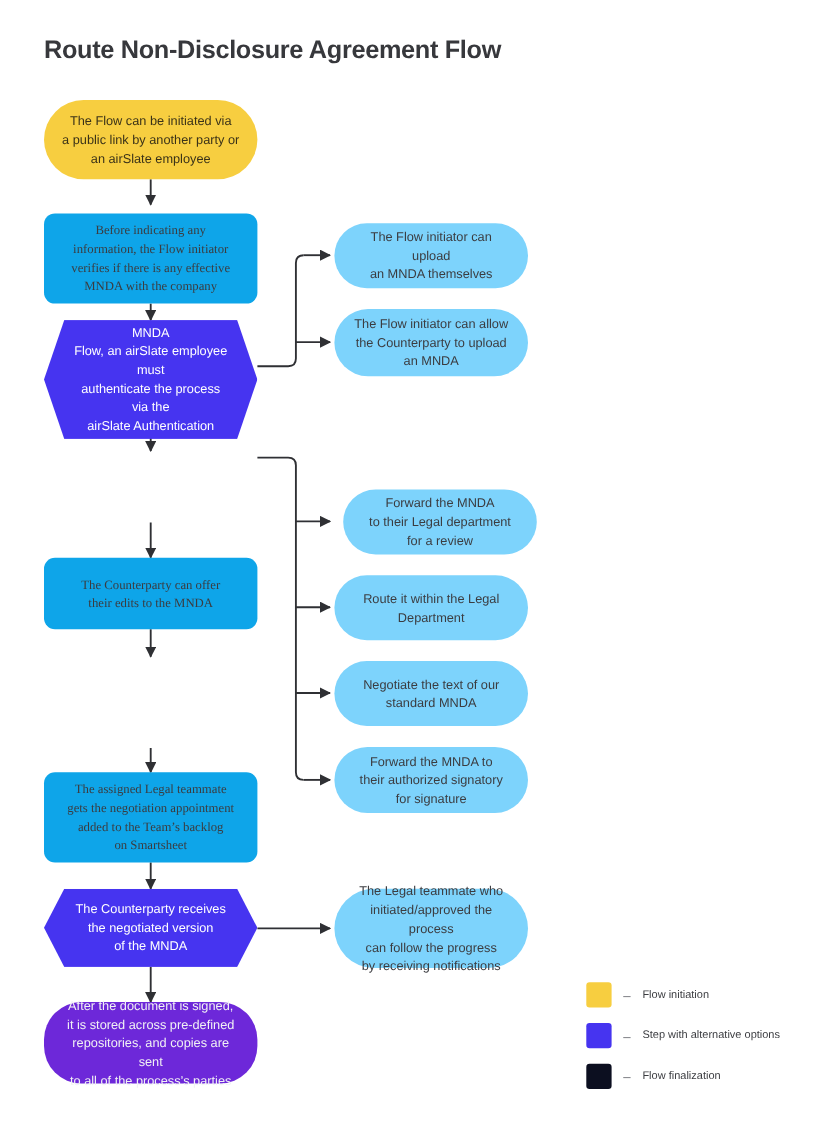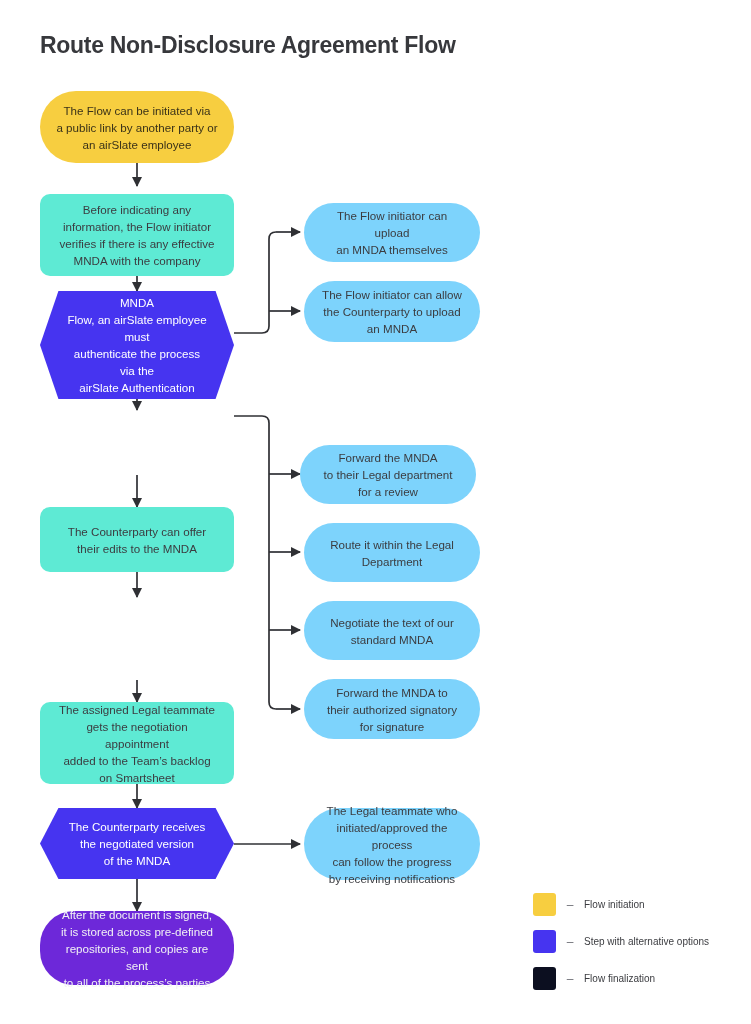--- a/index.html
+++ b/index.html
@@ -49,23 +49,24 @@
     white-space: pre-line;
   }
 
   
   .n-start {
     background: #f7ce40;
     color: #3a3218;
     border-radius: 46px;
   }
   .n-step {
-    background: #5eead4;
+    background: #0ea5e9;
     color: #3b3c40;
     border-radius: 10px;
+    font-family: Liberation Serif, serif;
   }
   .n-hex {
     background: #4634f0;
     color: #ffffff;
     clip-path: polygon(0% 50%, 9.5% 0%, 90.5% 0%, 100% 50%, 90.5% 100%, 9.5% 100%);
     padding: 4px 26px;
   }
   .n-option {
     background: #7dd3fc;
     color: #3b3c40;
@@ -215,21 +216,21 @@
     <span class="txt">The Flow initiator can upload
 an MNDA themselves</span>
   </div>
 
   <div class="node n-option" style="left:304px; top:281px; width:176px; height:61px;">
     <span class="txt">The Flow initiator can allow
 the Counterparty to upload
 an MNDA</span>
   </div>
 
-  <div class="node n-option" style="left:300px; top:445px; width:176px; height:59px;">
+  <div class="node n-option" style="left:312px; top:445px; width:176px; height:59px;">
     <span class="txt">Forward the MNDA
 to their Legal department
 for a review</span>
   </div>
 
   <div class="node n-option" style="left:304px; top:523px; width:176px; height:59px;">
     <span class="txt">Route it within the Legal
 Department</span>
   </div>
 

